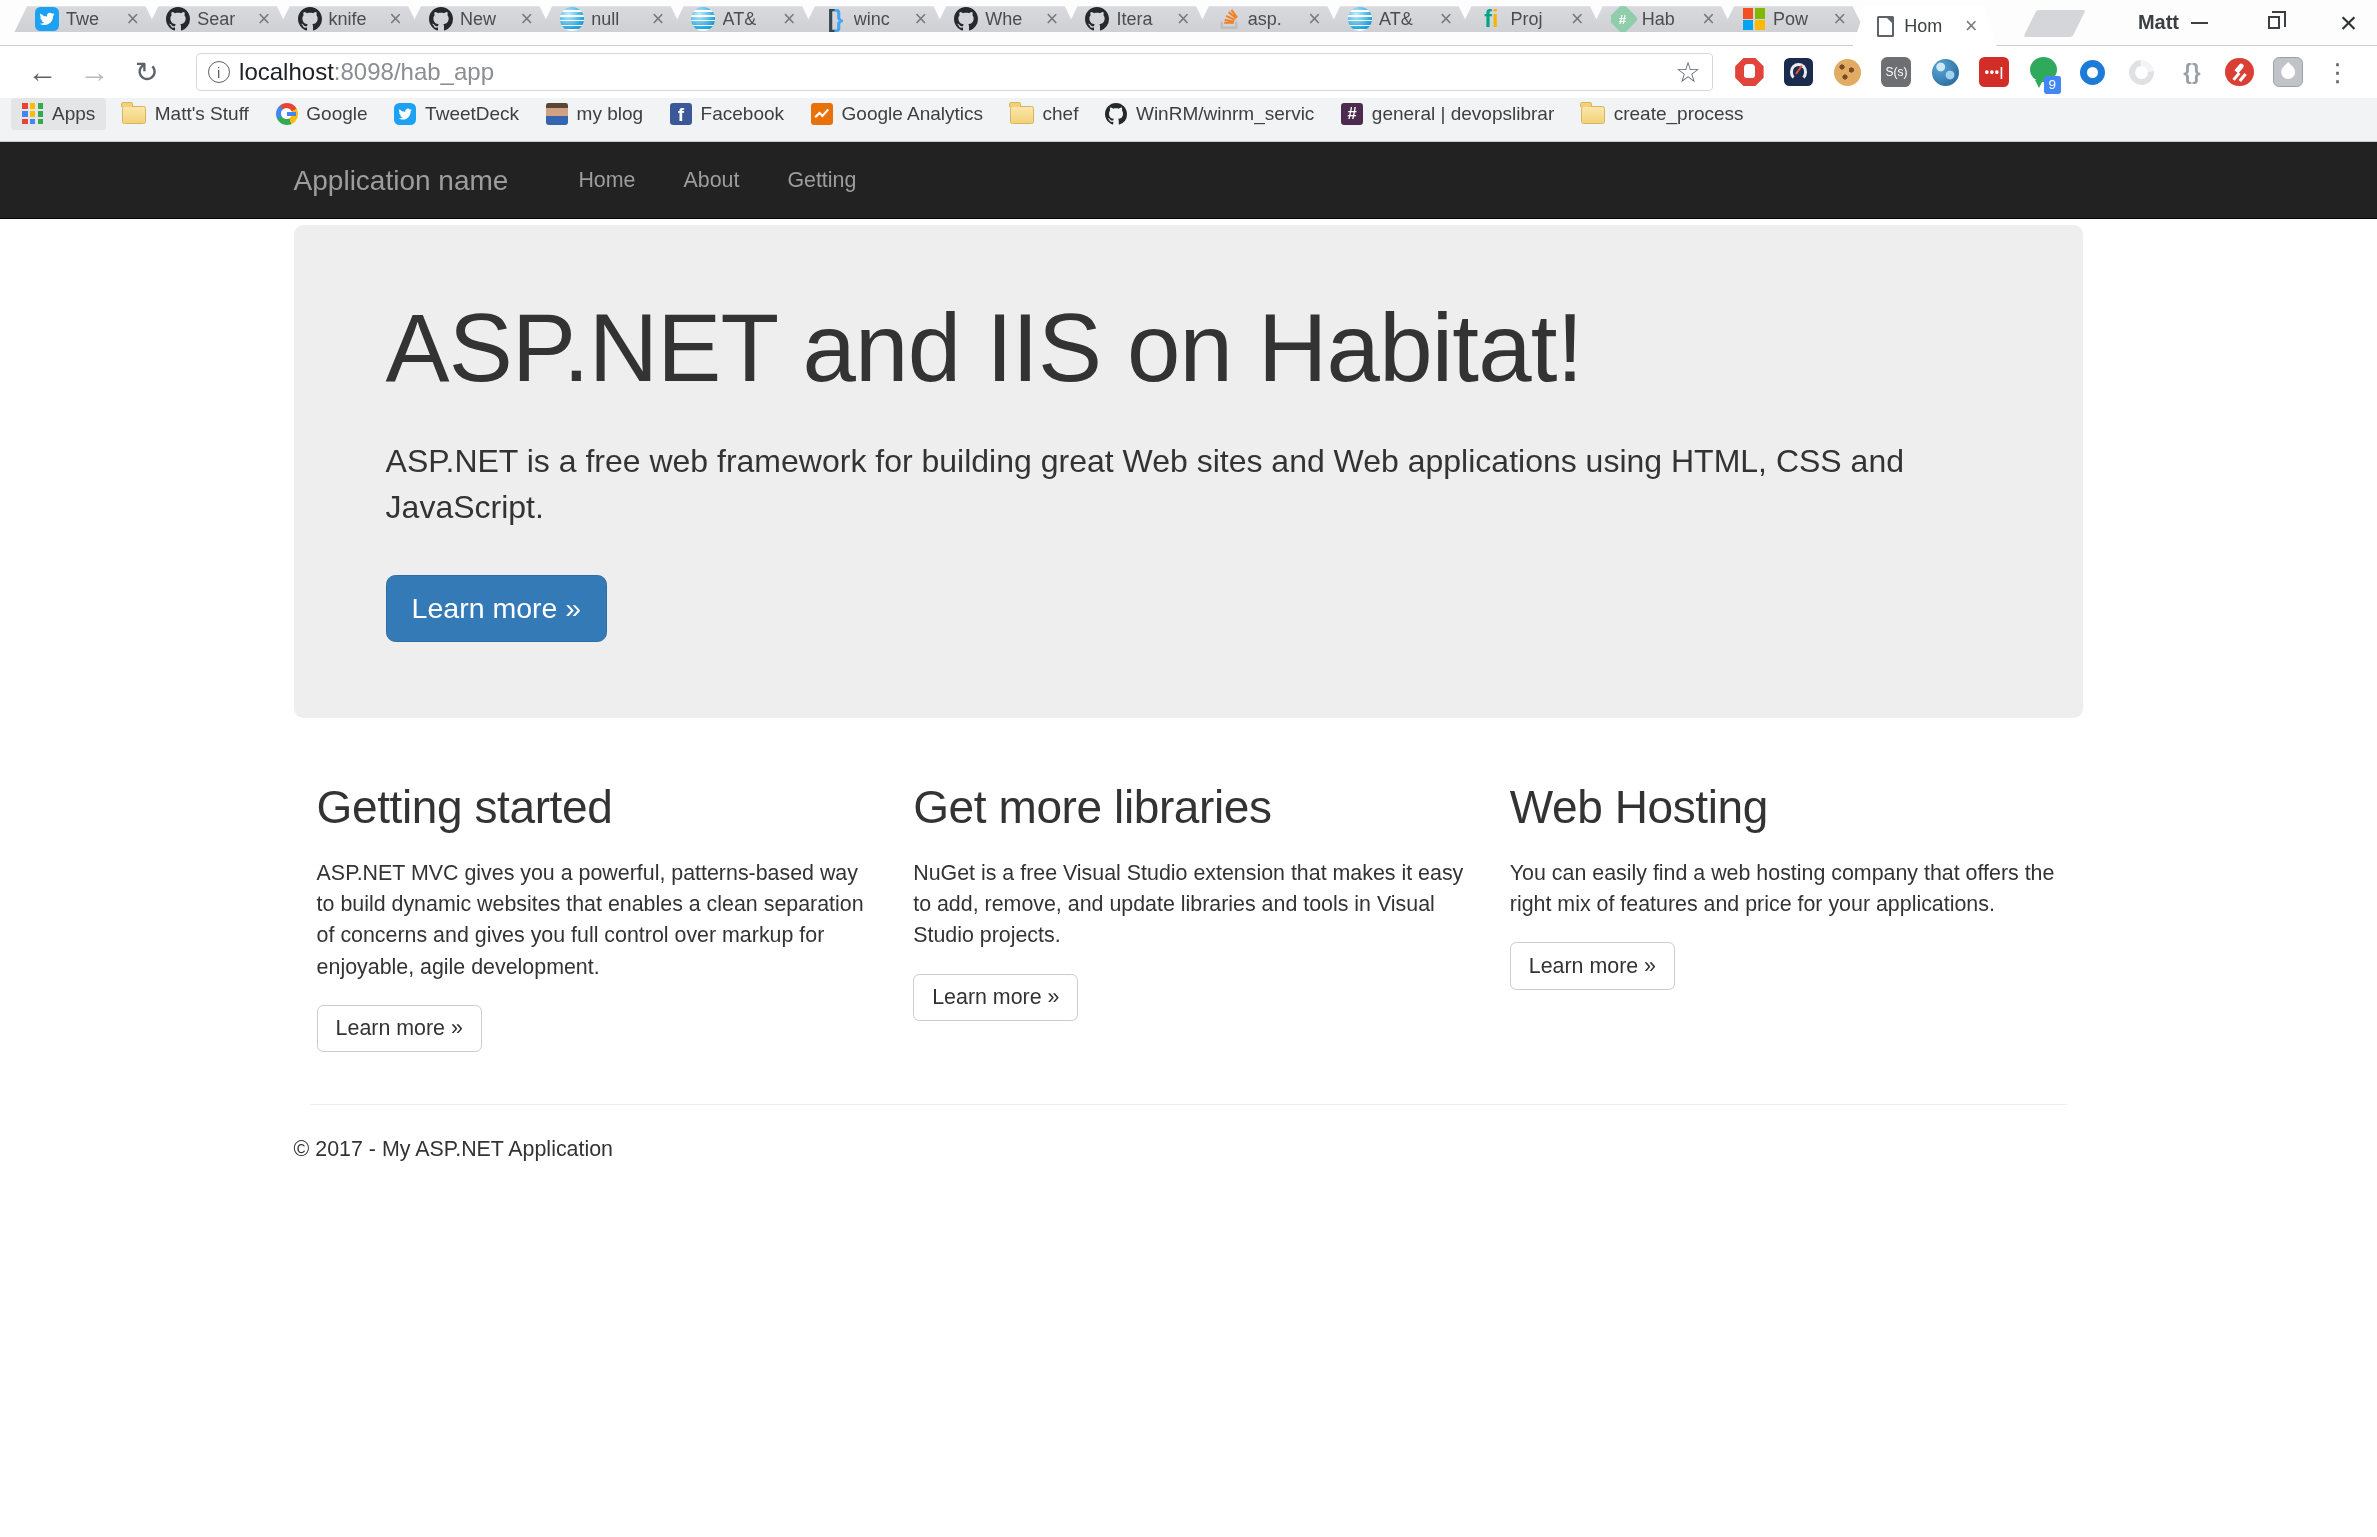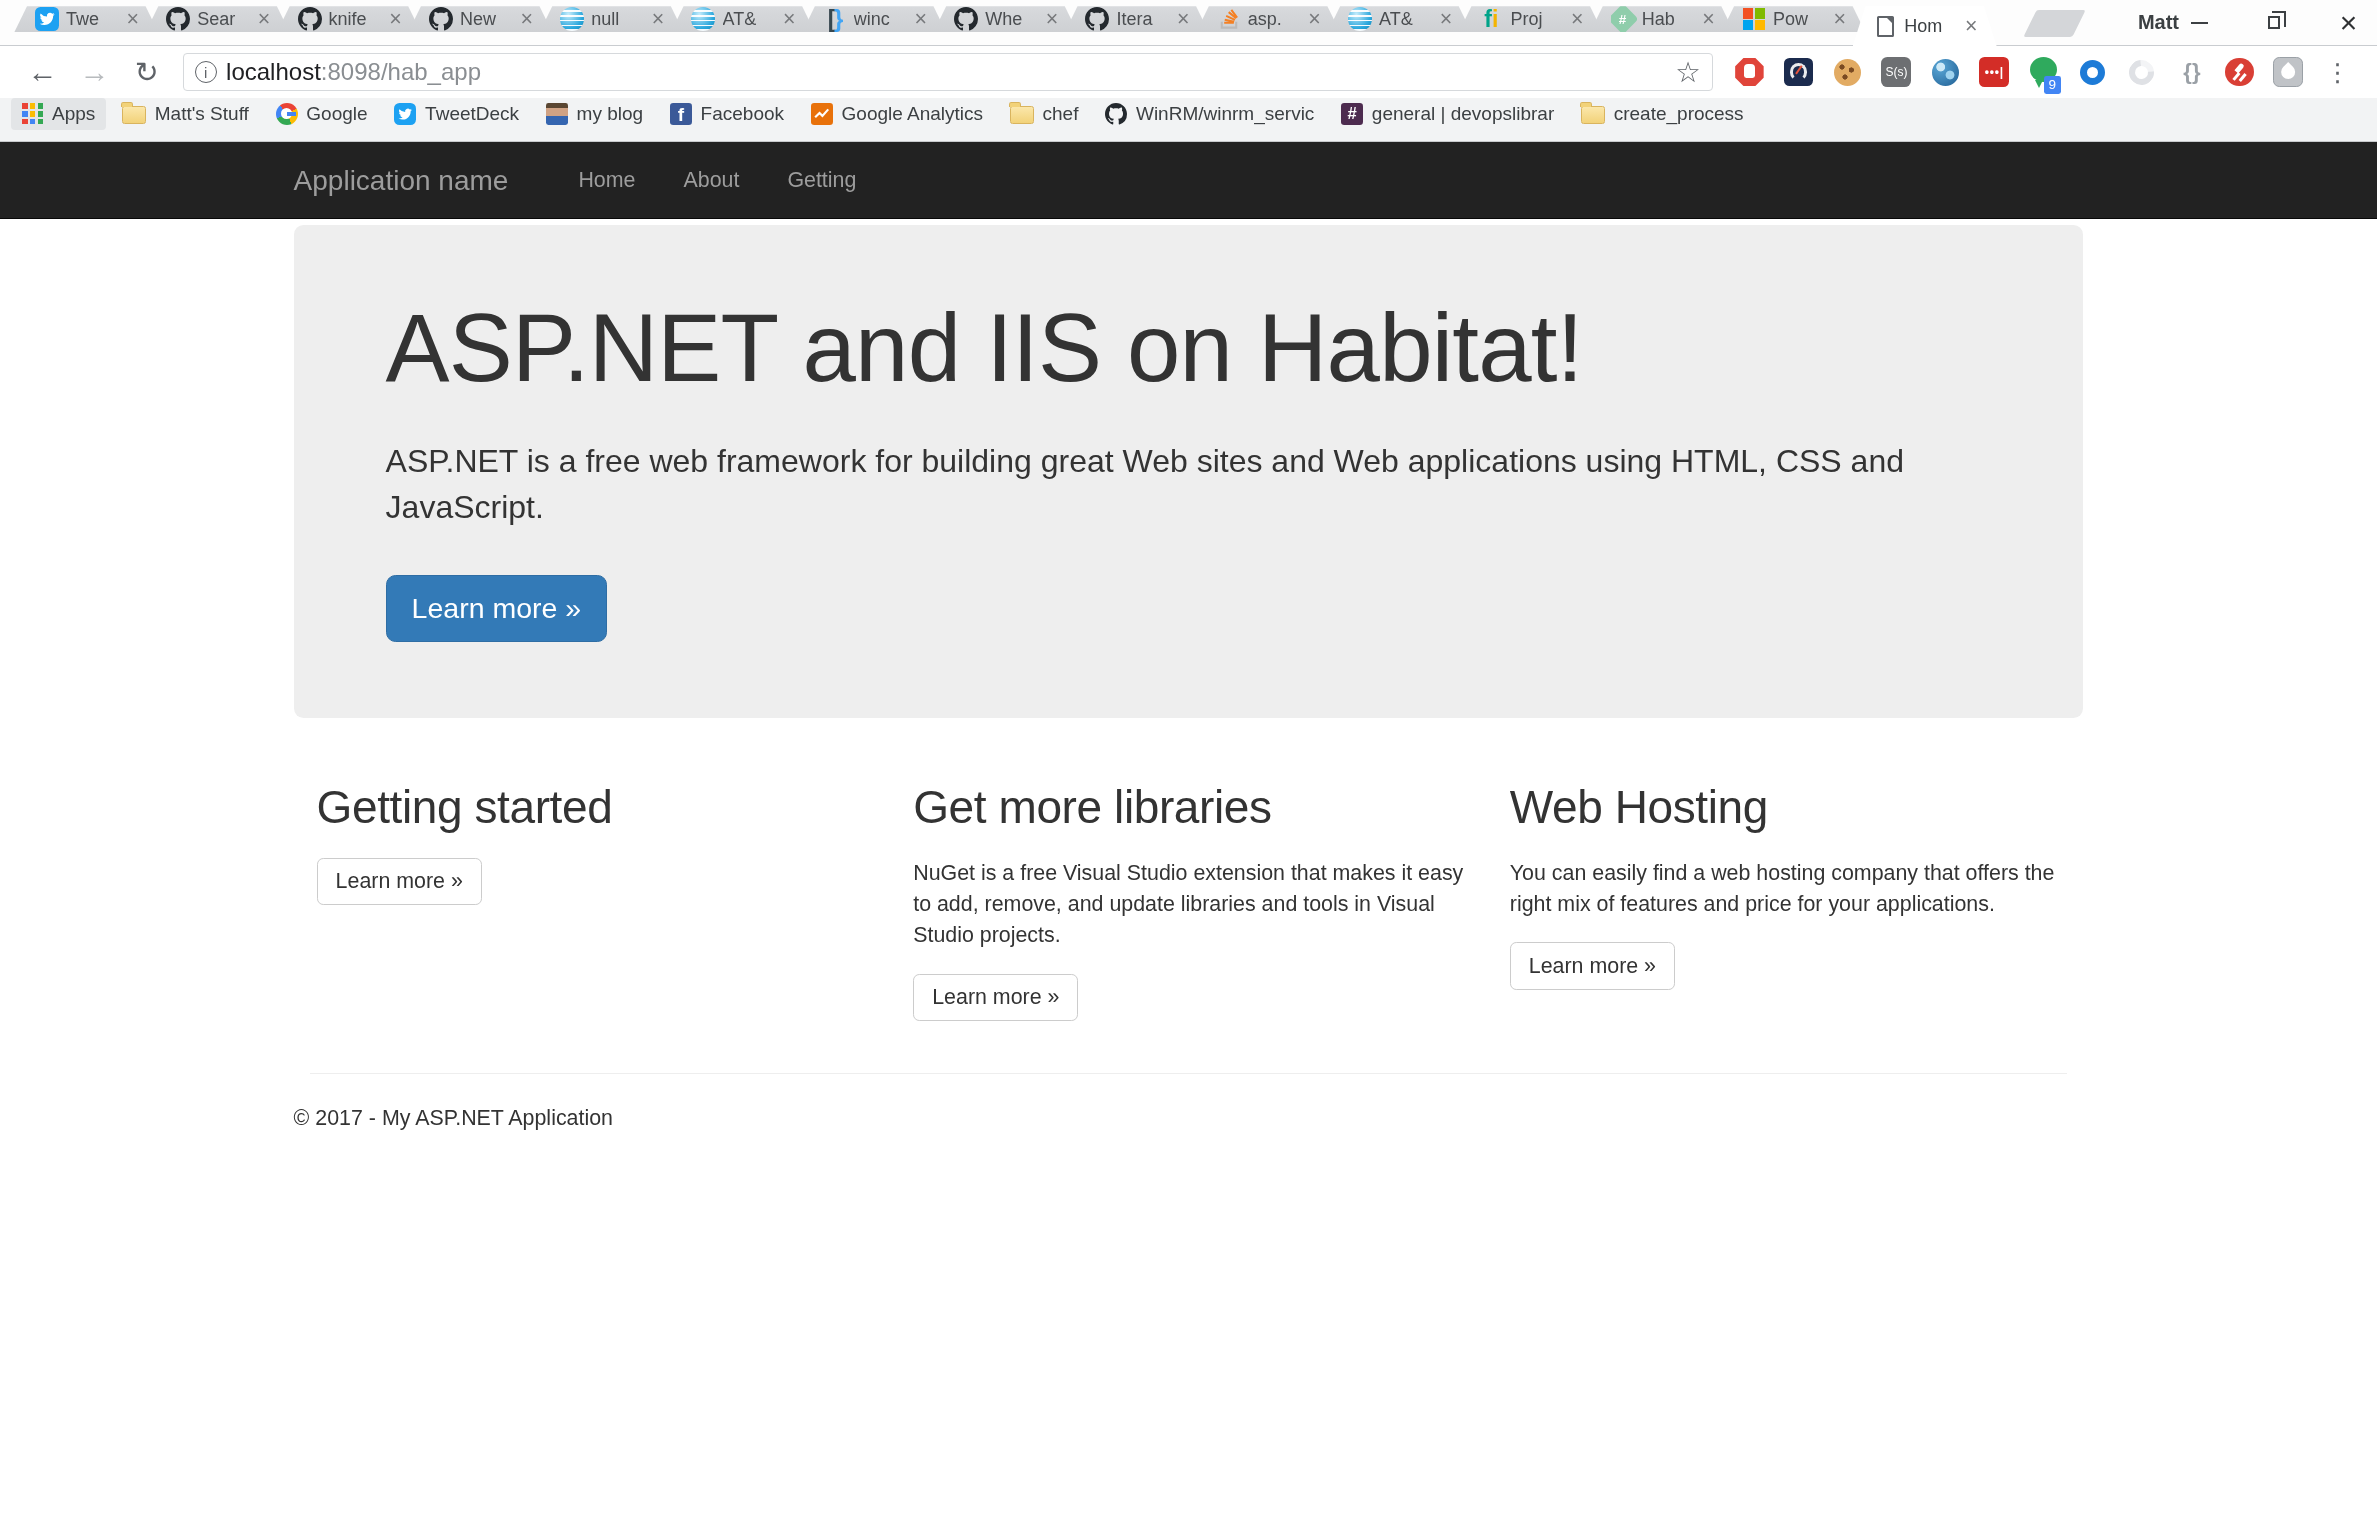--- a/index.html
+++ b/index.html
@@ -61,21 +61,21 @@
 
   
   .toolbar { height:53px; background:#fff; border-top:0.8px solid #c9ccd0;
              display:flex; align-items:center; padding:0 20.6px; gap:8px; position:relative; z-index:1; }
   .navbtn { width:44px; height:44px; display:flex; align-items:center; justify-content:center;
             font-size:30px; color:#5f6368; flex:none; cursor:pointer; }
   .navbtn.disabled { color:#b8bbbe; }
   .navbtn.back::before { content:"←"; }
   .navbtn.fwd::before { content:"→"; }
   .navbtn.reload::before { content:"↻"; font-size:28.5px; }
-  .omnibox { flex:1; height:38px; margin-left:6px; background:#fff; border:1.6px solid #d6d9dc; border-radius:4px;
+  .omnibox { flex:1; height:38px; margin-left:19px; background:#fff; border:1.6px solid #d6d9dc; border-radius:4px;
              display:flex; align-items:center; padding:0 11px; gap:9.5px; }
   .info-ic { width:22px; height:22px; border:1.6px solid #5f6368; border-radius:50%; flex:none;
              display:flex; align-items:center; justify-content:center; font-size:15px; color:#5f6368; font-style:normal; }
   .info-ic::before { content:"i"; }
   .url { font-size:24px; white-space:nowrap; flex:1; }
   .url .host { color:#202124; }
   .url .rest { color:#8a8e92; }
   .star-ic { font-size:28.5px; color:#5f6368; flex:none; cursor:pointer; line-height:1; }
   .star-ic::before { content:"☆"; }
   .ext-row { display:flex; align-items:center; gap:11px; margin-left:9.5px; }
@@ -504,20 +504,21 @@
     <div class="jumbotron">
       <h1>ASP.NET and IIS on Habitat!</h1>
       <p>ASP.NET is a free web framework for building great Web sites and Web applications using HTML, CSS and JavaScript.</p>
       <a class="btn btn-primary">Learn more »</a>
     </div>
   </div>
 
   <div class="container row3">
     <div class="col">
       <h2>Getting started</h2>
+      <p>ASP.NET MVC gives you a powerful, patterns-based way to build dynamic websites that enables a clean separation of concerns and gives you full control over markup for enjoyable, agile development.</p>
       <a class="btn btn-default">Learn more »</a>
     </div>
     <div class="col">
       <h2>Get more libraries</h2>
       <p>NuGet is a free Visual Studio extension that makes it easy to add, remove, and update libraries and tools in Visual Studio projects.</p>
       <a class="btn btn-default">Learn more »</a>
     </div>
     <div class="col">
       <h2>Web Hosting</h2>
       <p>You can easily find a web hosting company that offers the right mix of features and price for your applications.</p>

